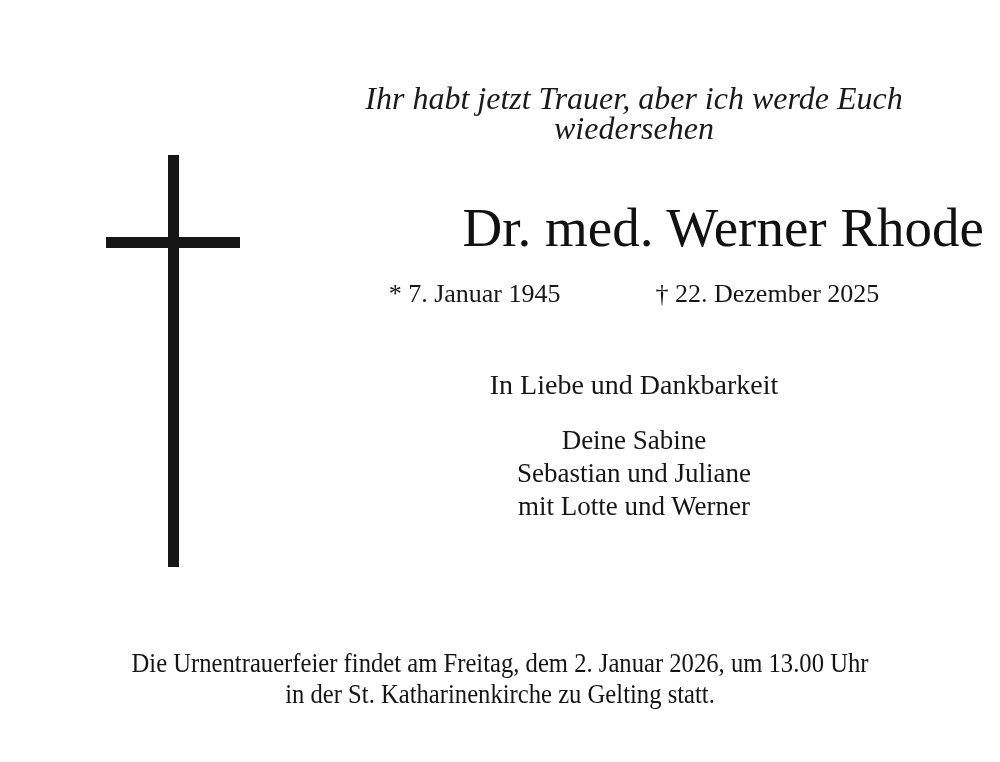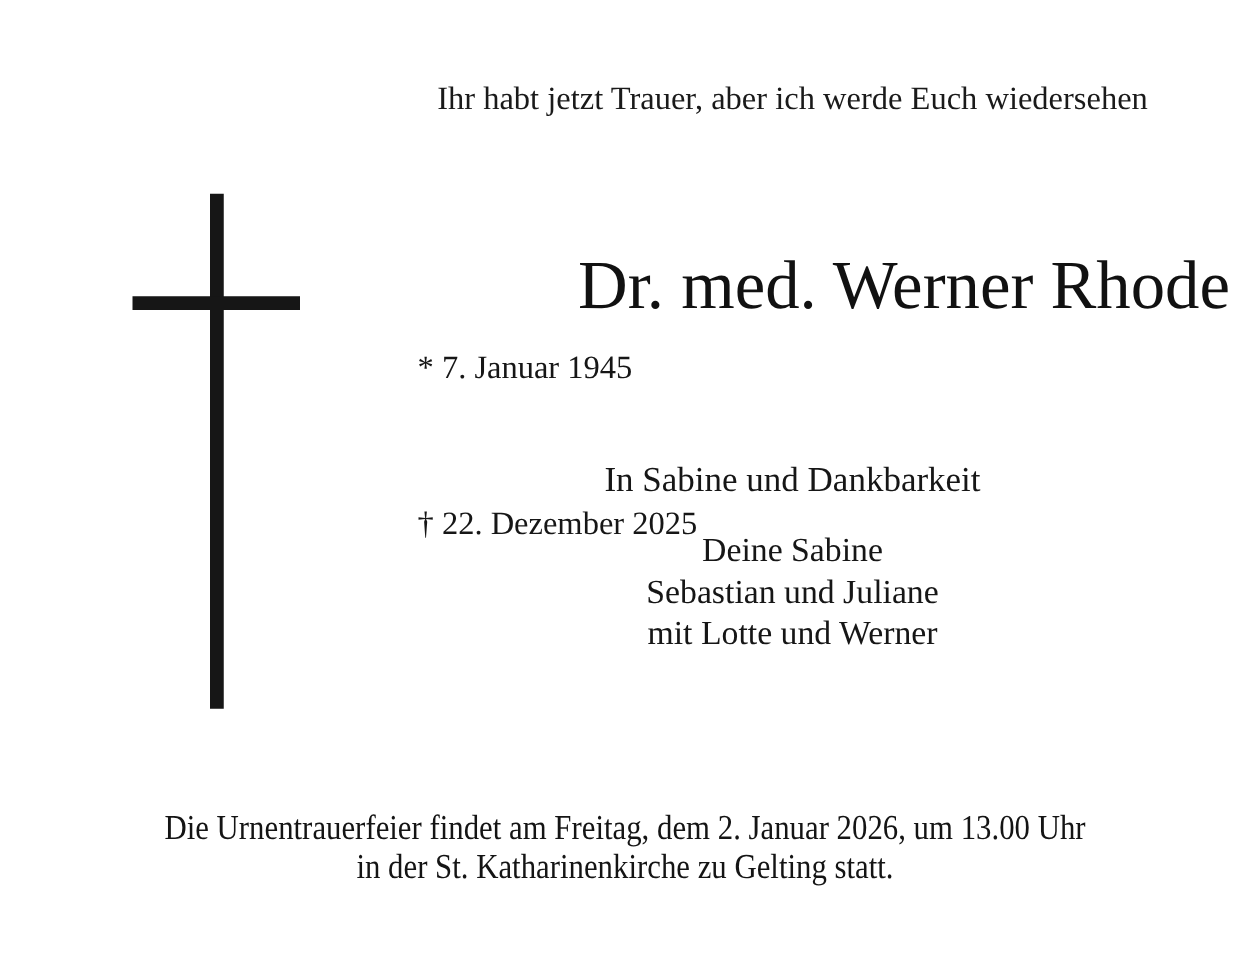--- a/index.html
+++ b/index.html
@@ -40,24 +40,25 @@
     top: 82px;
     width: 134px;
     height: 11px;
     background: #161616;
   }
 
   
   .epigraph {
     position: absolute;
     left: 334px;
-    top: 64px;
+    top: 83px;
     width: 600px;
     text-align: center;
-    font-size: 26px;
+    font-style: italic;
+    font-size: 32px;
     line-height: 30px;
     color: #1a1a1a;
   }
 
   
   .deceased-name {
     position: absolute;
     left: 284px;
     top: 200px;
     width: 700px;
@@ -74,21 +75,20 @@
     left: 334px;
     top: 279px;
     width: 600px;
     display: flex;
     justify-content: center;
     gap: 95px;
     font-size: 26px;
     line-height: 30px;
     color: #161616;
     white-space: nowrap;
-    flex-direction: column;
   }
 
   
   .tribute {
     position: absolute;
     left: 334px;
     top: 369px;
     width: 600px;
     text-align: center;
     font-size: 28px;
@@ -137,21 +137,21 @@
     <div>Ihr habt jetzt Trauer, aber ich werde Euch wiedersehen</div>
   </div>
 
   <div class="deceased-name">Dr. med. Werner Rhode</div>
 
   <div class="dates">
     <span>* 7. Januar 1945</span>
     <span>† 22. Dezember 2025</span>
   </div>
 
-  <div class="tribute">In Sabine und Dankbarkeit</div>
+  <div class="tribute">In Liebe und Dankbarkeit</div>
 
   <div class="mourners">
     <div>Deine Sabine</div>
     <div>Sebastian und Juliane</div>
     <div>mit Lotte und Werner</div>
   </div>
 
   <div class="funeral">
     <div>Die Urnentrauerfeier findet am Freitag, dem 2. Januar 2026, um 13.00 Uhr</div>
     <div>in der St. Katharinenkirche zu Gelting statt.</div>

